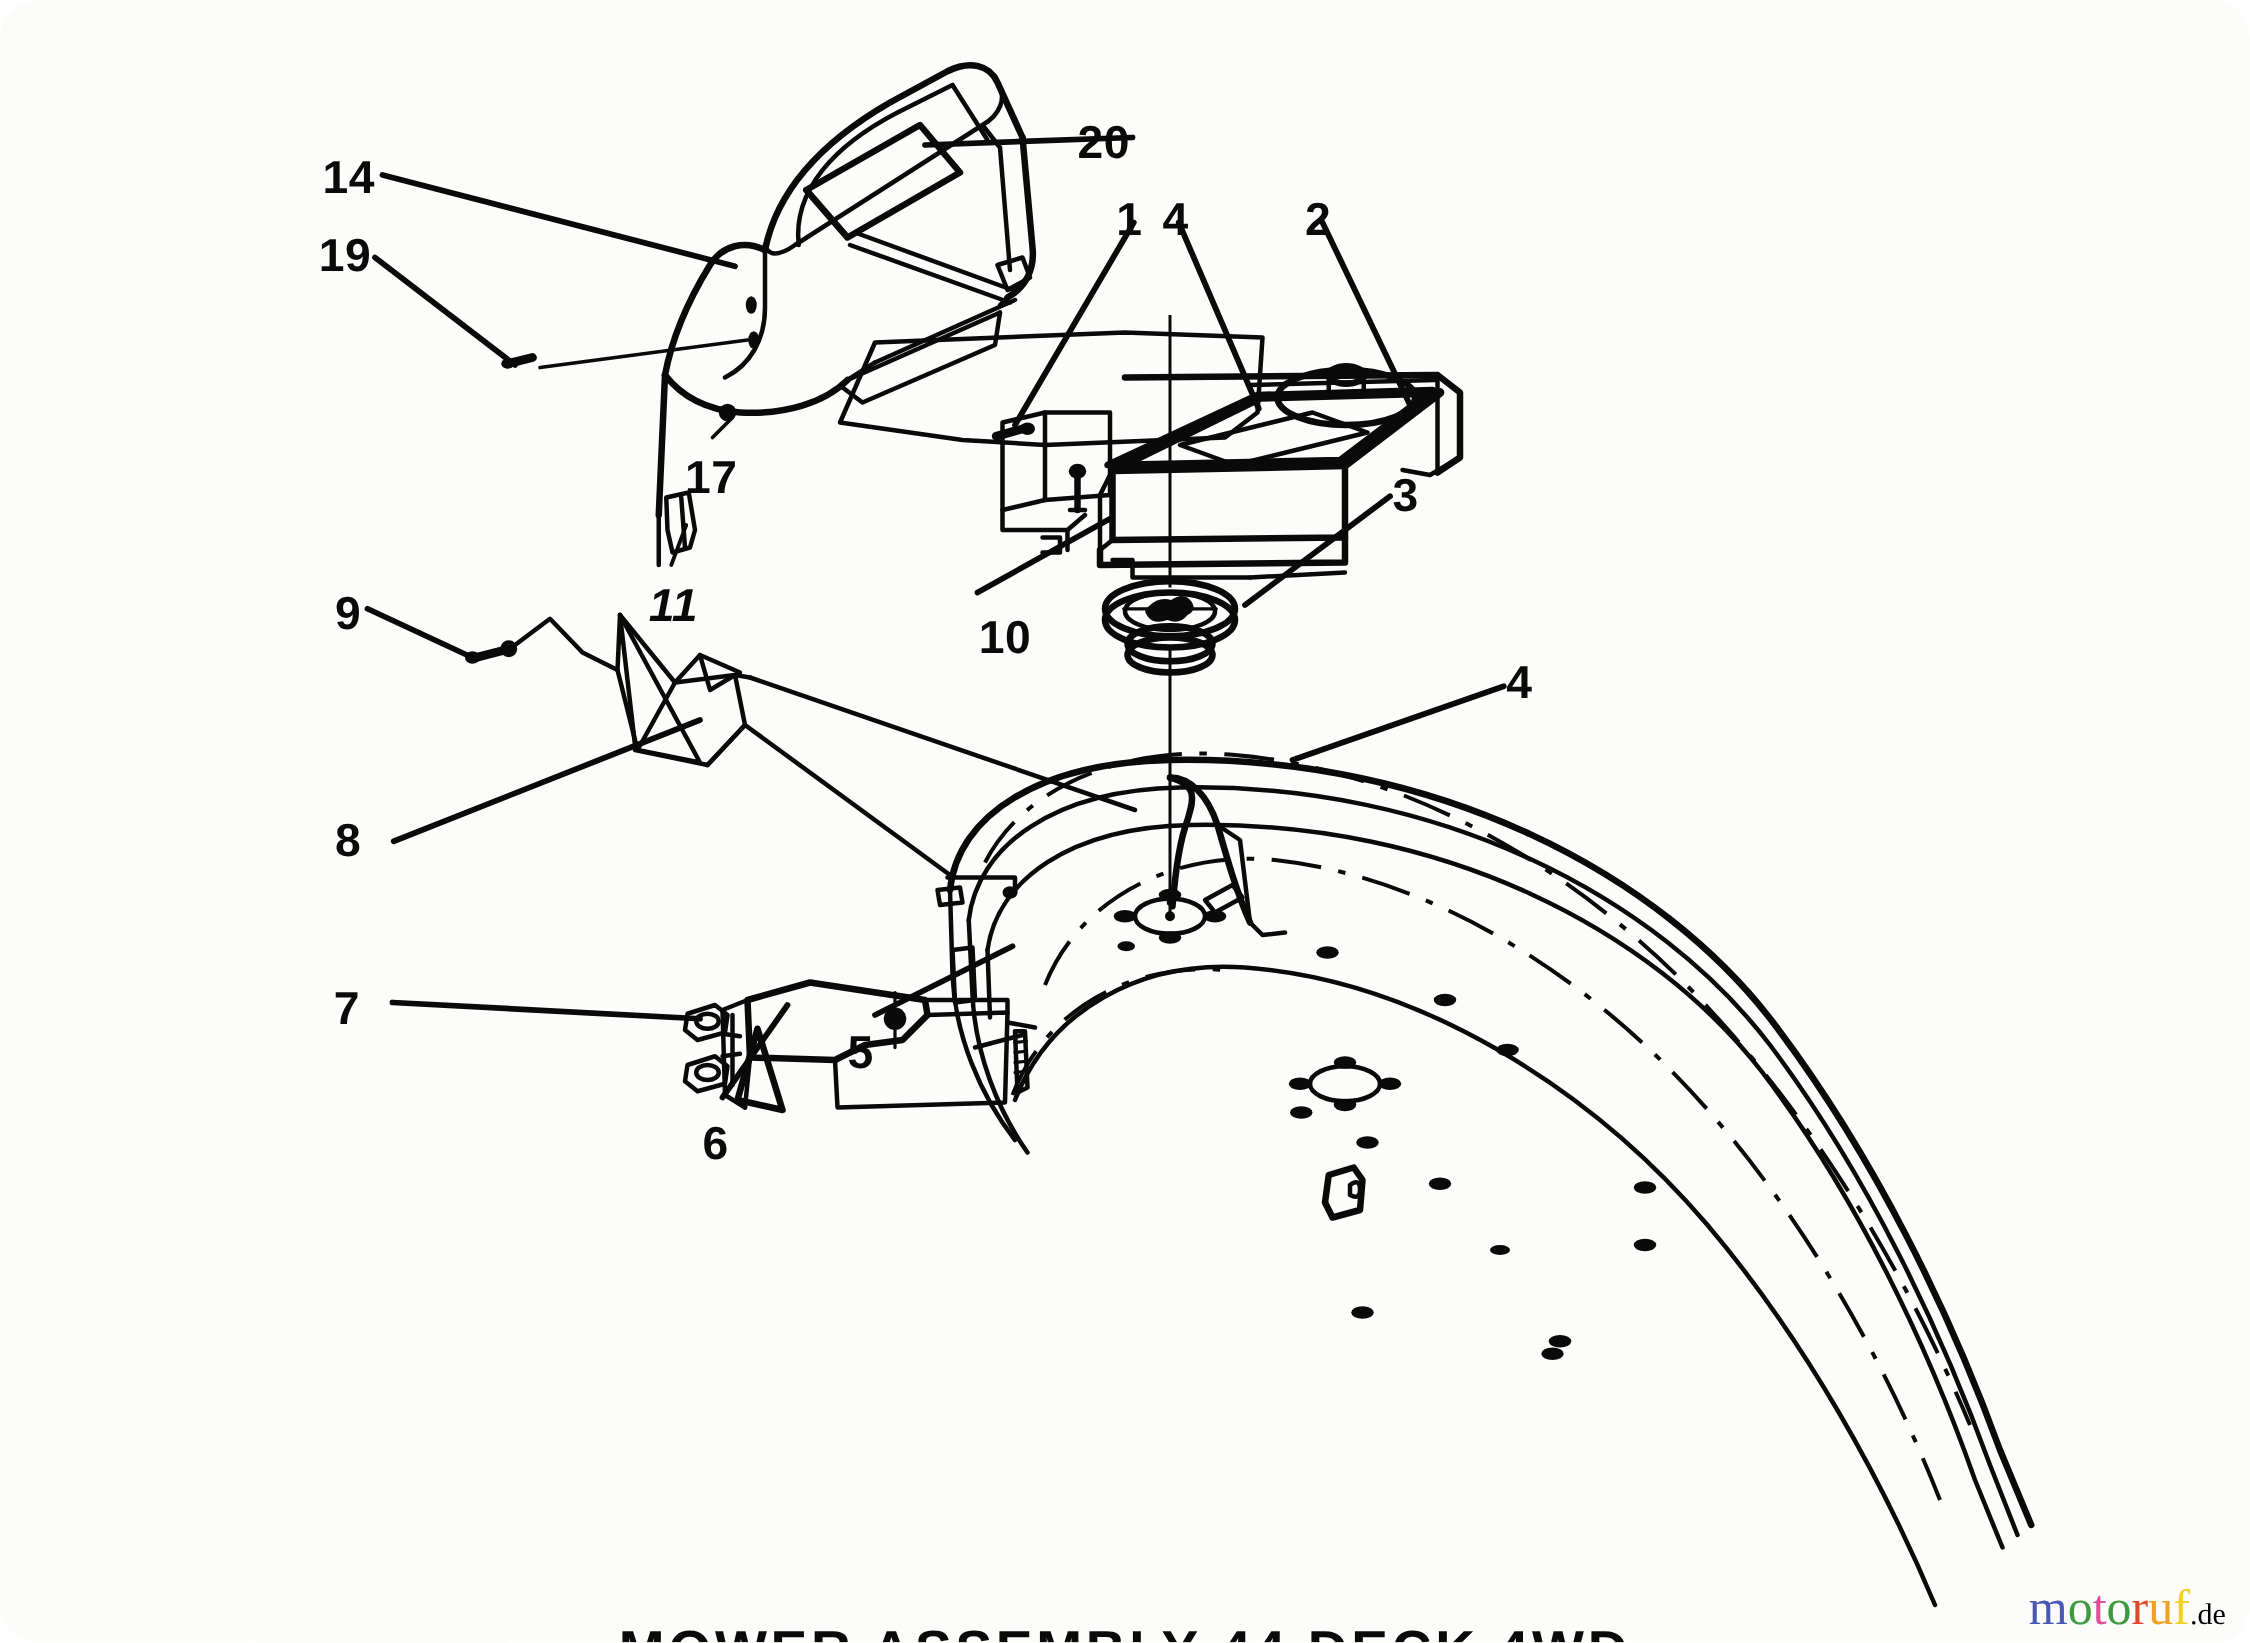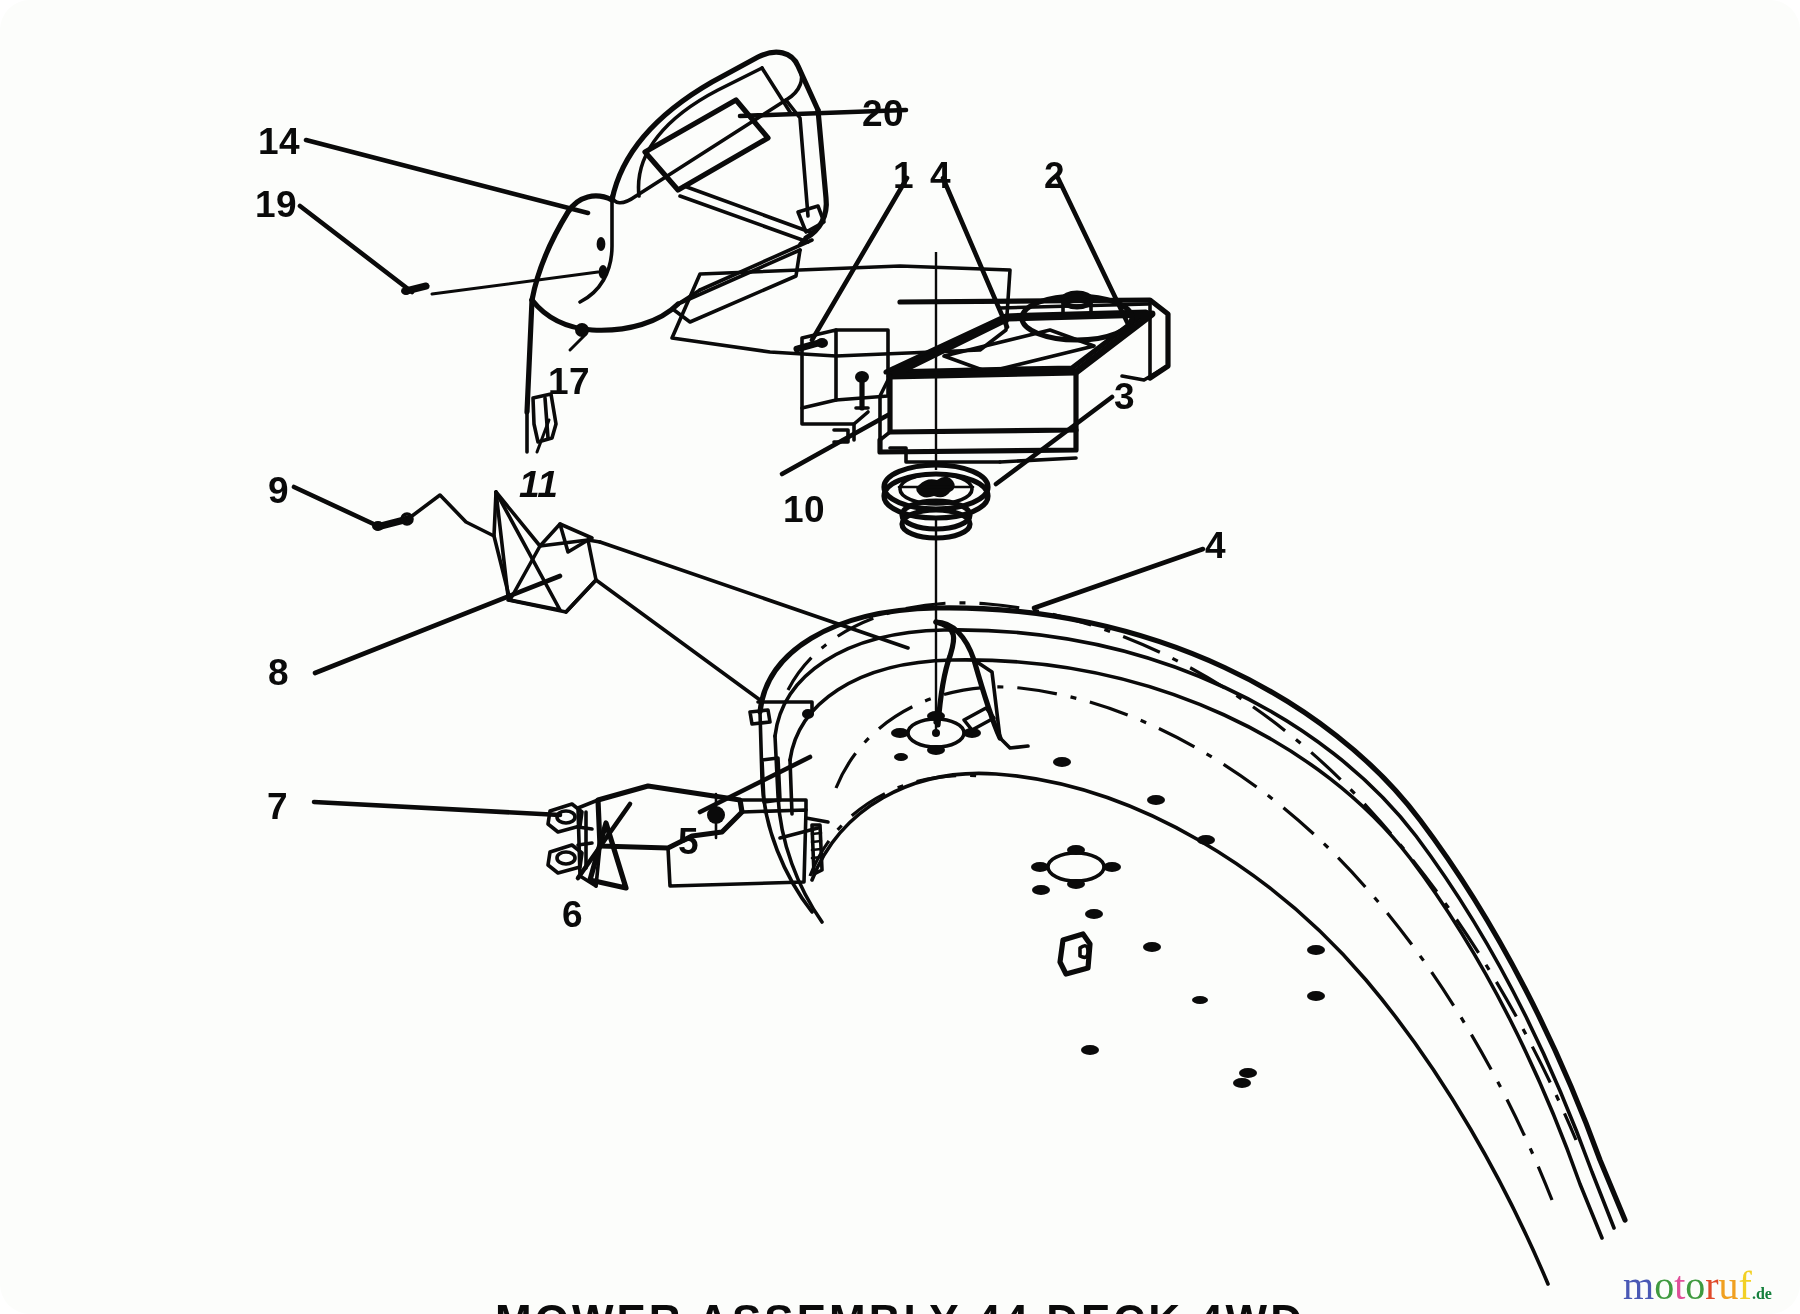--- a/index.html
+++ b/index.html
@@ -82,23 +82,22 @@
     user-select: none;
   }
   #watermark .wm-m { color: #4a59b5; }
   #watermark .wm-o1 { color: #3f9a3f; }
   #watermark .wm-t { color: #e0509a; }
   #watermark .wm-o2 { color: #3f9a3f; }
   #watermark .wm-r { color: #e04a2a; }
   #watermark .wm-u { color: #f0a020; }
   #watermark .wm-f { color: #f2d024; }
   #watermark .wm-de {
-    color: #15803d;
-    font-size: 16px;
-    font-weight: bold;
+    color: #000000;
+    font-size: 24px;
   }
   #bottom-title {
     position: absolute;
     left: 0;
     top: 1296px;
     width: 1800px;
     text-align: center;
     font-family: "Liberation Sans", sans-serif;
     font-size: 44px;
     font-weight: 700;

